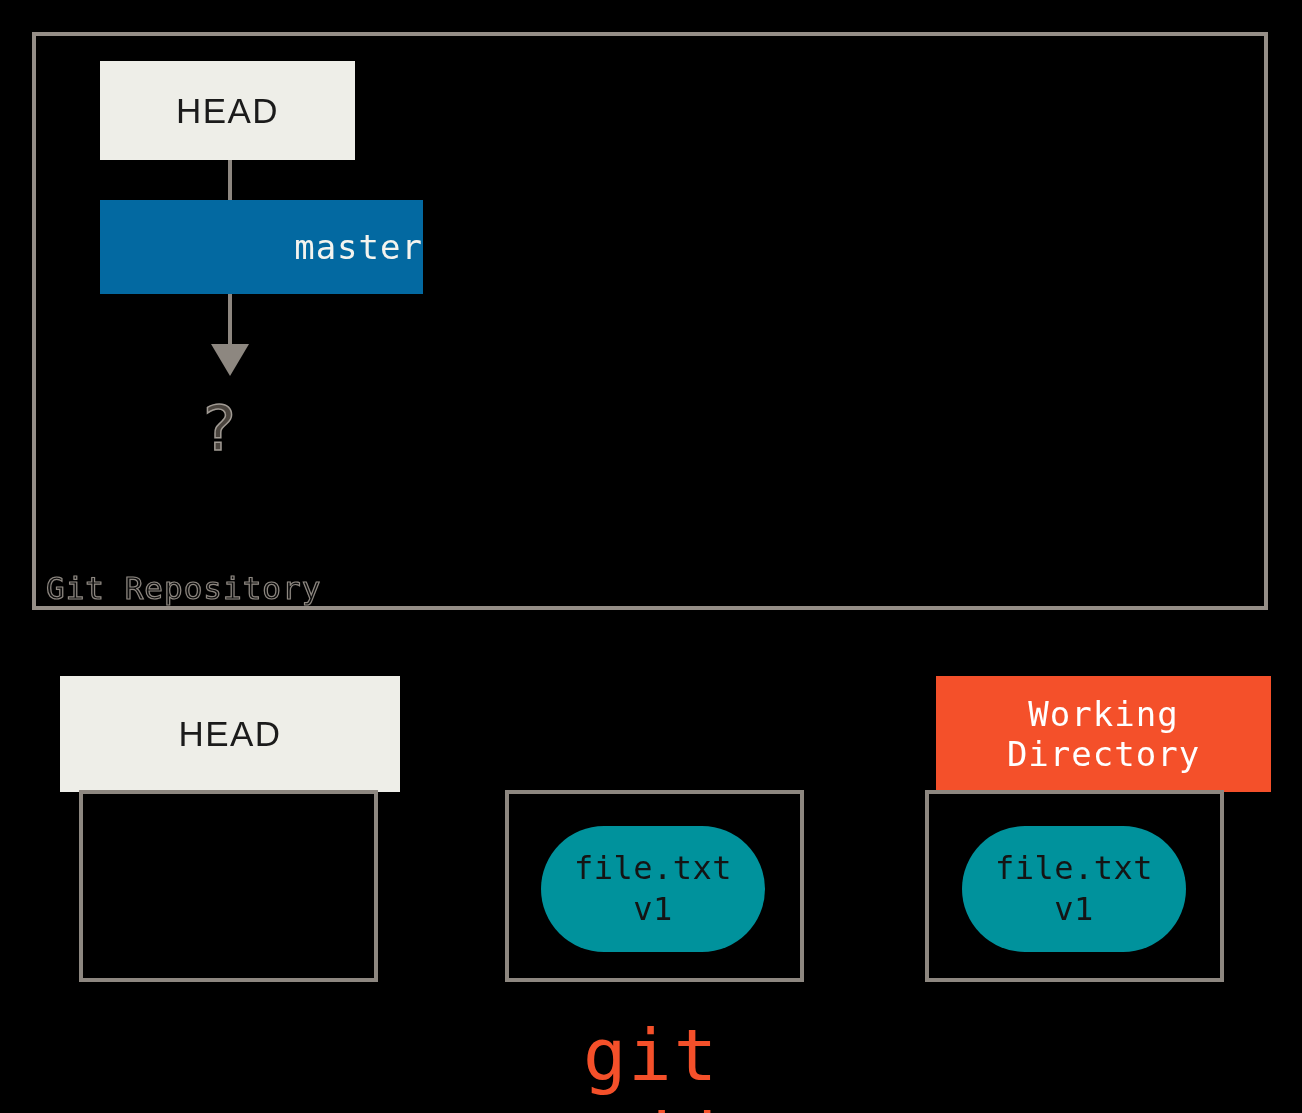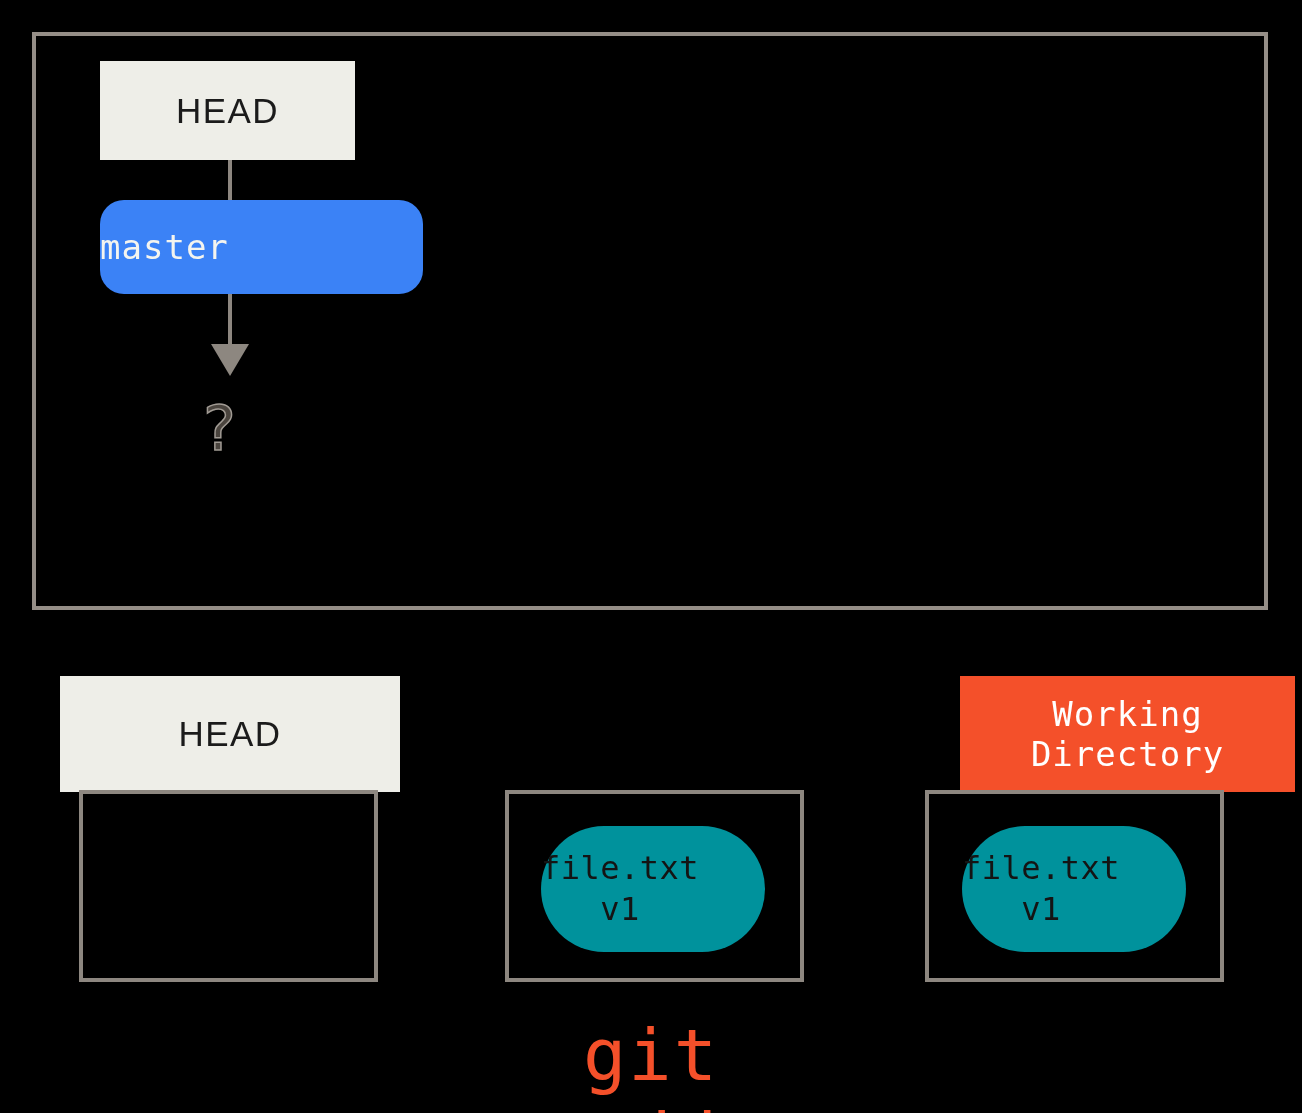--- a/index.html
+++ b/index.html
@@ -76,25 +76,24 @@
     background: #8d8780;
   }
 
   
   .repo-master-box {
     position: absolute;
     left: 100px;
     top: 200px;
     width: 323px;
     height: 94px;
-    background: #3b82f6;
-    display: flex;
-    align-items: center;
-    justify-content: flex-start;
-    border-radius: 24px;
+    background: #0369a1;
+    display: flex;
+    align-items: center;
+    justify-content: flex-end;
   }
   .repo-master-box .txt {
     font-family: "DejaVu Sans Mono", monospace;
     font-size: 34px;
     color: #f4f4ef;
     letter-spacing: 1px;
   }
 
   
   .arrow-shaft {
@@ -180,21 +179,21 @@
   }
   .col-index-body {
     left: 505px;
     top: 790px;
     width: 299px;
     height: 192px;
   }
 
   
   .col-wd-header {
-    left: 960px;
+    left: 936px;
     top: 676px;
     width: 335px;
     height: 116px;
     background: #f4502a;
   }
   .col-wd-header .txt {
     font-family: "DejaVu Sans Mono", monospace;
     font-size: 34px;
     color: #ffffff;
     letter-spacing: 1px;
@@ -208,21 +207,21 @@
 
   
   .file-blob {
     position: absolute;
     width: 224px;
     height: 126px;
     background: #00929c;
     border-radius: 63px;
     display: flex;
     flex-direction: column;
-    align-items: flex-start;
+    align-items: center;
     justify-content: center;
     text-align: center;
   }
   .file-blob .txt {
     font-family: "DejaVu Sans Mono", monospace;
     font-size: 32px;
     color: #141414;
     line-height: 1.28;
     white-space: pre-line;
     letter-spacing: 0.5px;
@@ -243,20 +242,21 @@
     letter-spacing: 2px;
   }
 </style>
 </head>
 <body>
 
 <div class="stage">
 
   <div class="repo-frame"></div>
 
+  <div class="repo-label">Git Repository</div>
 
   <div class="repo-head-box">
     <span class="txt">HEAD</span>
   </div>
 
   <div class="conn-head-master"></div>
 
   <div class="repo-master-box">
     <span class="txt">master</span>
   </div>

